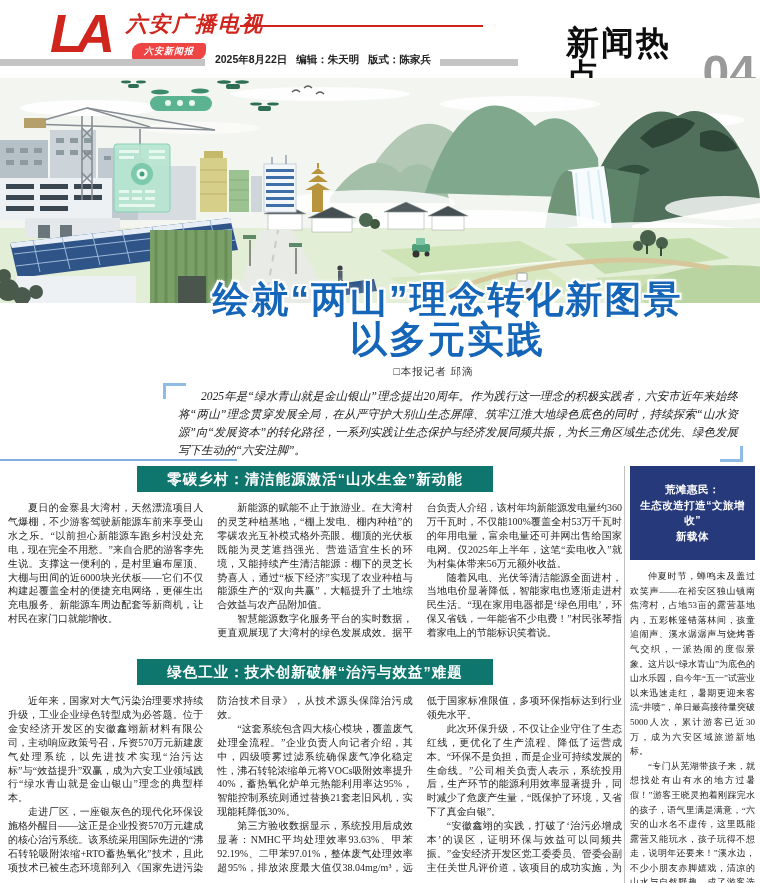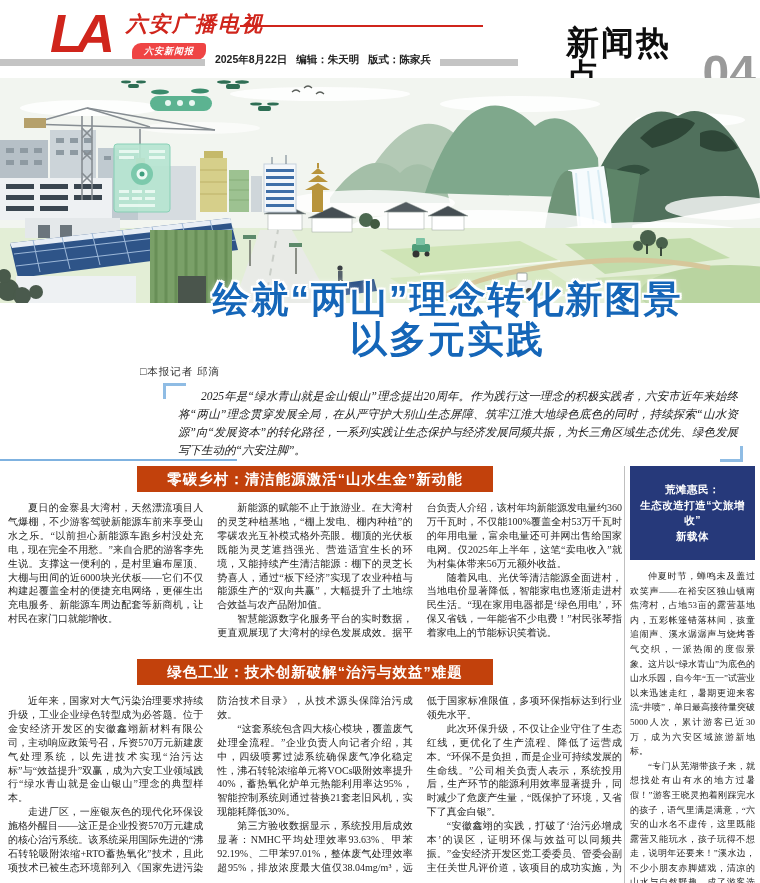--- a/index.html
+++ b/index.html
@@ -30,38 +30,38 @@
 
   
   .hero { position:absolute; left:0; top:78px; width:760px; height:225px; }
 
   
   .headline { position:absolute; top:280px; left:140px; width:615px; text-align:center;
               font-family:"Liberation Sans",sans-serif; font-weight:900; color:#1566b8; }
   .headline .hl { line-height:1.08; font-size:37px; letter-spacing:2px;
      text-shadow:-2px -2px 0 #fff, 2px -2px 0 #fff, -2px 2px 0 #fff, 2px 2px 0 #fff,
                   0 -2px 0 #fff, 0 2px 0 #fff, -2px 0 0 #fff, 2px 0 0 #fff, 0 0 6px #fff; }
-  .byline { margin-top:5px; padding-right:28px; text-align:left; font-family:"Liberation Serif",serif;
+  .byline { margin-top:5px; padding-right:28px; text-align:center; font-family:"Liberation Serif",serif;
             font-weight:normal; font-size:10.5px; color:#333; letter-spacing:1px;
             text-shadow:0 0 4px #fff,0 0 4px #fff; }
 
   
   .intro { position:absolute; left:178px; top:387px; width:560px; font-style:italic;
            font-size:11.5px; line-height:18px; text-align:justify; color:#1a1a1a; }
   .intro p { margin:0; text-indent:2em; }
   .corner-tl { position:absolute; left:163px; top:383px; width:20px; height:13px;
                border-left:3px solid #8fbce4; border-top:3px solid #8fbce4; }
   .corner-br { position:absolute; left:720px; top:446px; width:20px; height:13px;
                border-right:3px solid #8fbce4; border-bottom:3px solid #8fbce4; }
   .intro-rule { position:absolute; left:0; top:459px; width:237px; height:2px; background:#7fb2e0; }
 
   
   .left-region { position:absolute; left:8px; top:466px; width:614px; }
   .sec-head { display:block; margin:0 auto; width:max-content; max-width:100%;
-              background:#c2410c; color:#fff; font-family:"Liberation Sans",sans-serif;
+              background:#0f766e; color:#fff; font-family:"Liberation Sans",sans-serif;
               font-weight:bold; font-size:14.5px; line-height:18px; padding:4px 30px;
               letter-spacing:1px; text-align:center; }
   .cols { column-count:3; column-gap:14px; margin-top:9px; overflow:hidden;
           font-size:10px; line-height:13.9px; text-align:justify; color:#1f1f1f; }
   .cols-1 { height:151px; }
   .cols-2 { height:190px; }
   .sec-head.second { margin-top:7px; }
   .para { margin:0; text-indent:2em; }
 
   .divider-v { position:absolute; left:624px; top:466px; width:1px; height:417px; background:#bfbfbf; }

